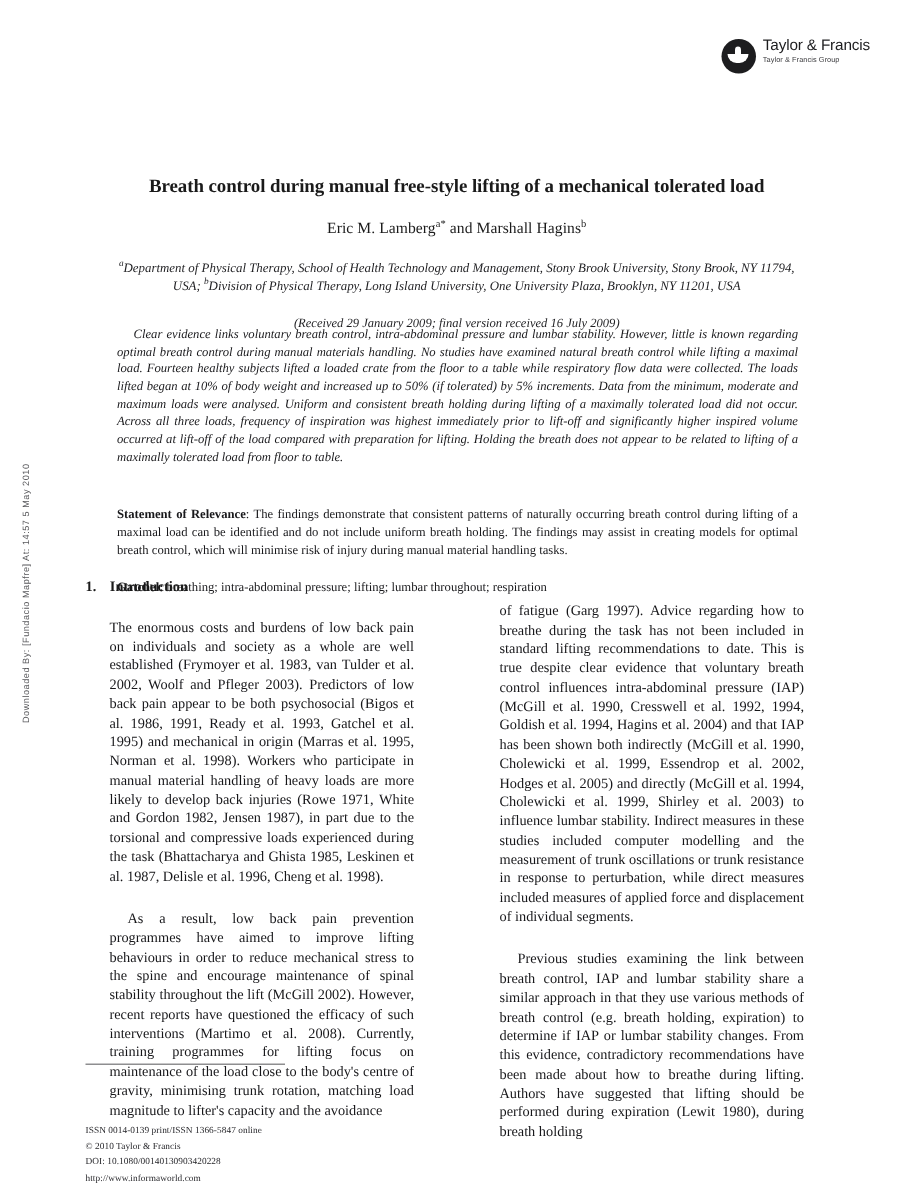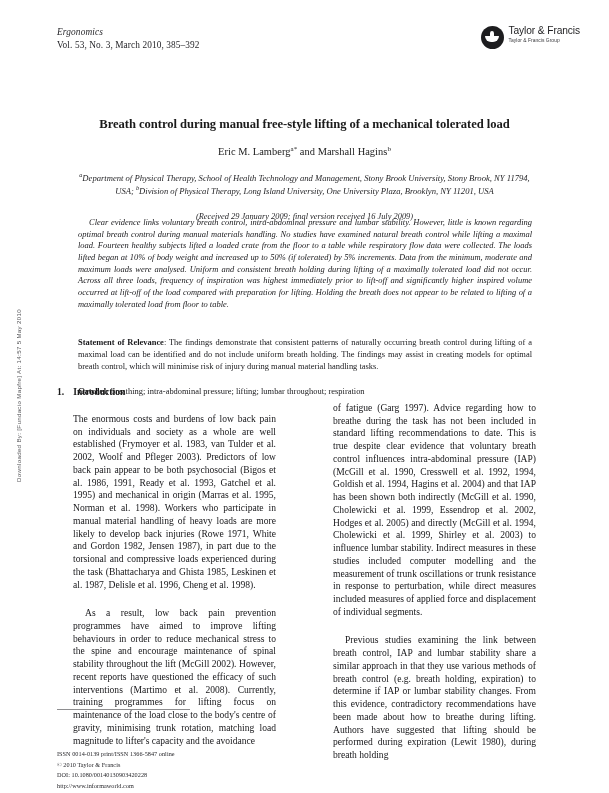--- a/index.html
+++ b/index.html
@@ -240,24 +240,20 @@
   }
   .imprint div { white-space: nowrap; }
 </style>
 </head>
 <body>
 
 <div class="page">
 
   <div class="download-stamp">Downloaded By: [Fundacio Mapfre] At: 14:57 5 May 2010</div>
 
-  <div class="masthead">
-    <p class="journal-name">Ergonomics</p>
-    <p class="journal-issue">Vol. 53, No. 3, March 2010, 385–392</p>
-  </div>
 
   <div class="publisher-logo">
     <div class="logo-mark"></div>
     <div class="logo-text">
       <div class="logo-title">Taylor &amp; Francis</div>
       <div class="logo-sub">Taylor &amp; Francis Group</div>
     </div>
   </div>
 
   <div class="title-block">

